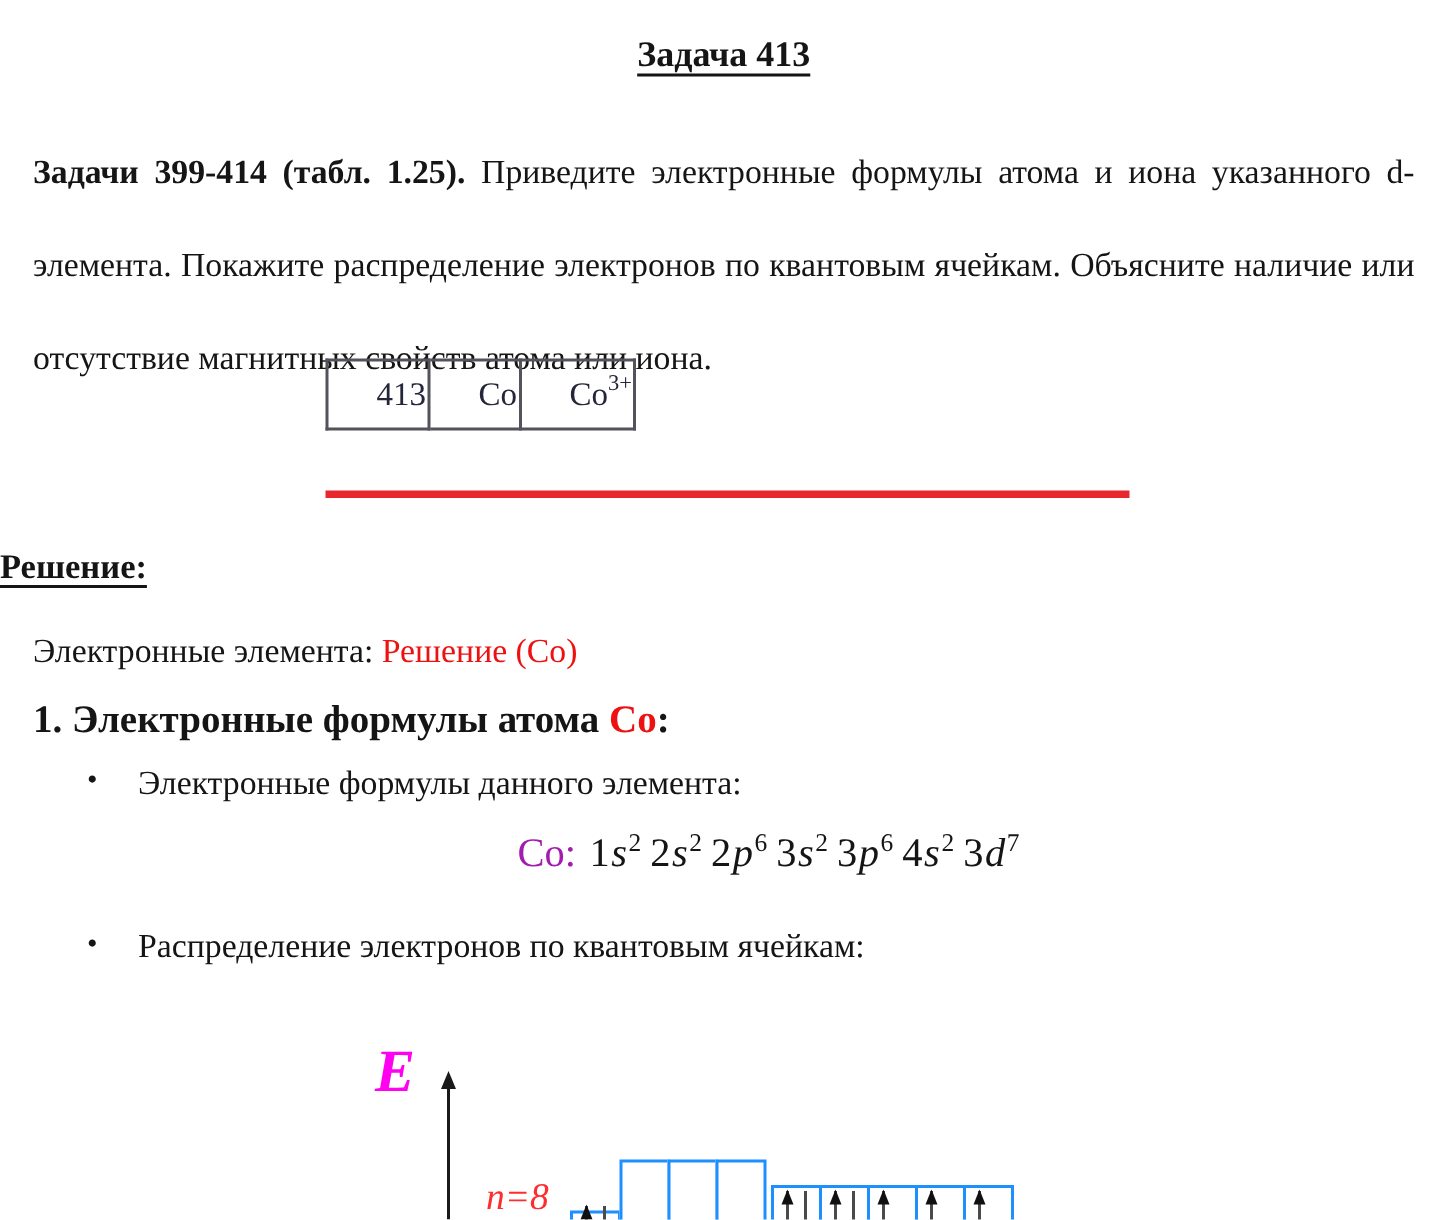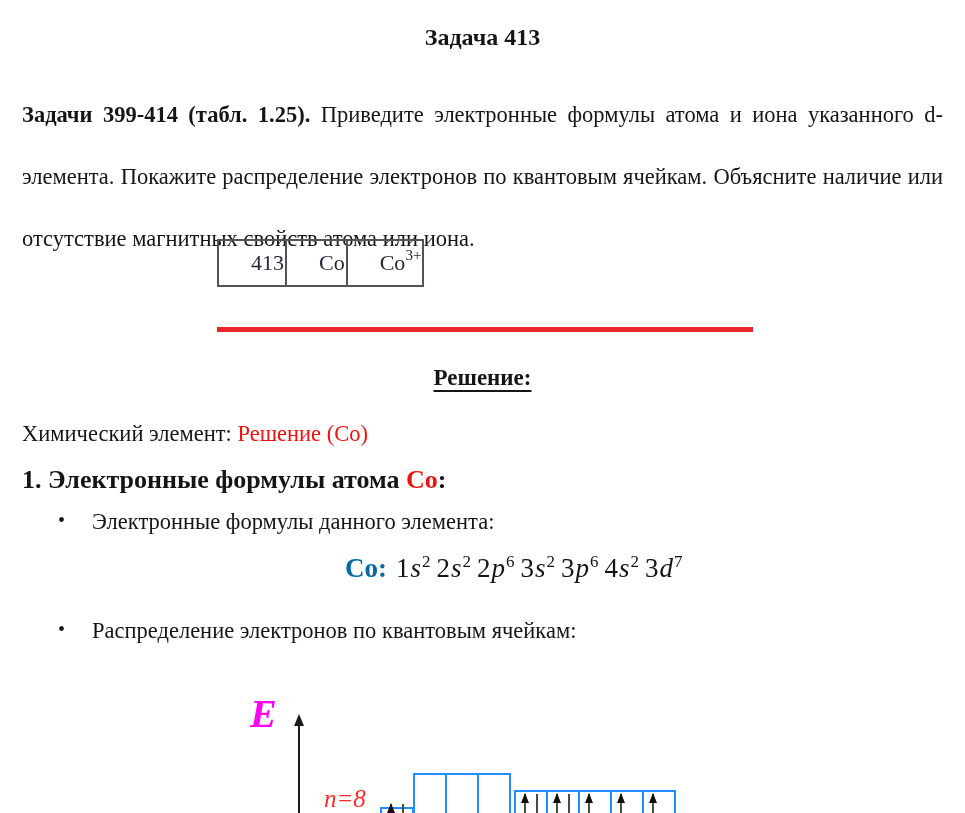--- a/index.html
+++ b/index.html
@@ -3,50 +3,50 @@
 <meta charset="utf-8">
 <style>
   html,body{margin:0;padding:0;}
   body{
     width:965px;height:813px;background:#ffffff;overflow:hidden;position:relative;
     font-family:"Liberation Serif", serif;color:#151515;
   }
   .abs{position:absolute;}
   
   .doc-title{top:24px;left:0;width:965px;text-align:center;font-size:24px;font-weight:bold;}
-  .doc-title span{text-decoration-thickness:2px;text-underline-offset:5px;}
+  .doc-title span{text-decoration:underline;text-decoration-thickness:2px;text-underline-offset:5px;}
   
   .problem{top:84px;left:22px;width:921px;font-size:22.5px;line-height:62px;text-align:justify;}
   
   table.cond{border-collapse:collapse;}
   table.cond td, table.cond th{
     border:2px solid #53535c;text-align:center;vertical-align:middle;
     color:#26263a;font-weight:normal;
   }
   table.cond th{font-size:21px;height:40px;}
   table.cond td{font-size:22px;height:42px;padding-left:32px;}
   .cond-wrap{top:239px;left:217px;}
   .col1{width:126px;} .col2{width:251px;} .col3{width:156px;}
   .cell-number{font-weight:bold;color:#1d1d33;}
   .ion-sup{font-size:15px;position:relative;top:-2px;}
   .red-underline{top:327px;left:217px;width:536px;height:5px;background:#e8282c;}
   
-  .solution-heading{top:365px;left:0;width:965px;text-align:center;font-size:23px;font-weight:bold;}
+  .solution-heading{top:365px;left:0;width:965px;font-size:23px;font-weight:bold;}
   .solution-heading span{text-decoration:underline;text-decoration-thickness:2px;text-underline-offset:5px;}
   .element-line{top:421px;left:22px;font-size:22.5px;}
   .red-text{color:#ee1111;}
   .section1{top:465px;left:22px;font-size:26px;font-weight:bold;}
   
   .bullet-row{left:58px;display:flex;font-size:22.5px;}
   .bullet-row .bullet{width:34px;font-size:20px;}
   .bullet1{top:509px;}
   .bullet2{top:618px;}
   
   .formula{top:553px;left:345px;font-size:27px;white-space:nowrap;}
-  .formula .f-el{color:#0369a1;margin-right:9px;font-weight:bold;}
+  .formula .f-el{color:#a21caf;margin-right:9px;}
   .orb{margin-right:1px;text-align:center;}
   .orb-coef{font-style:normal;}
   .orb-letter{font-style:italic;margin-left:1px;}
   .orb sup{font-size:17px;margin-left:1px;margin-right:5px;line-height:0;}
   
   .energy-label{top:690px;left:250px;font-size:40px;font-weight:bold;font-style:italic;color:#ff00f0;}
   .axis-line{top:724px;left:298px;width:2px;height:89px;background:#1a1a1a;}
   .axis-head{top:714px;left:294px;width:0;height:0;
     border-left:5px solid transparent;border-right:5px solid transparent;border-bottom:12px solid #1a1a1a;}
   .shell-label{top:785px;left:324px;font-size:25px;font-style:italic;color:#ff2d2d;}
@@ -84,21 +84,21 @@
   </tbody>
     </table>
 </div>
 <div class="abs red-underline"></div>
 
 <div class="abs solution-heading">
   <span>Решение:</span>
 </div>
 
 <div class="abs element-line">
-  <span>Химический элемент:</span>
+  <span>Электронные элемента:</span>
   <span class="red-text">Решение (Co)</span>
 </div>
 
 <div class="abs section1">
   <span>1. Электронные формулы атома</span>
   <span class="red-text">Co</span><span>:</span>
 </div>
 
 <div class="abs bullet-row bullet1">
   <span class="bullet">•</span>

